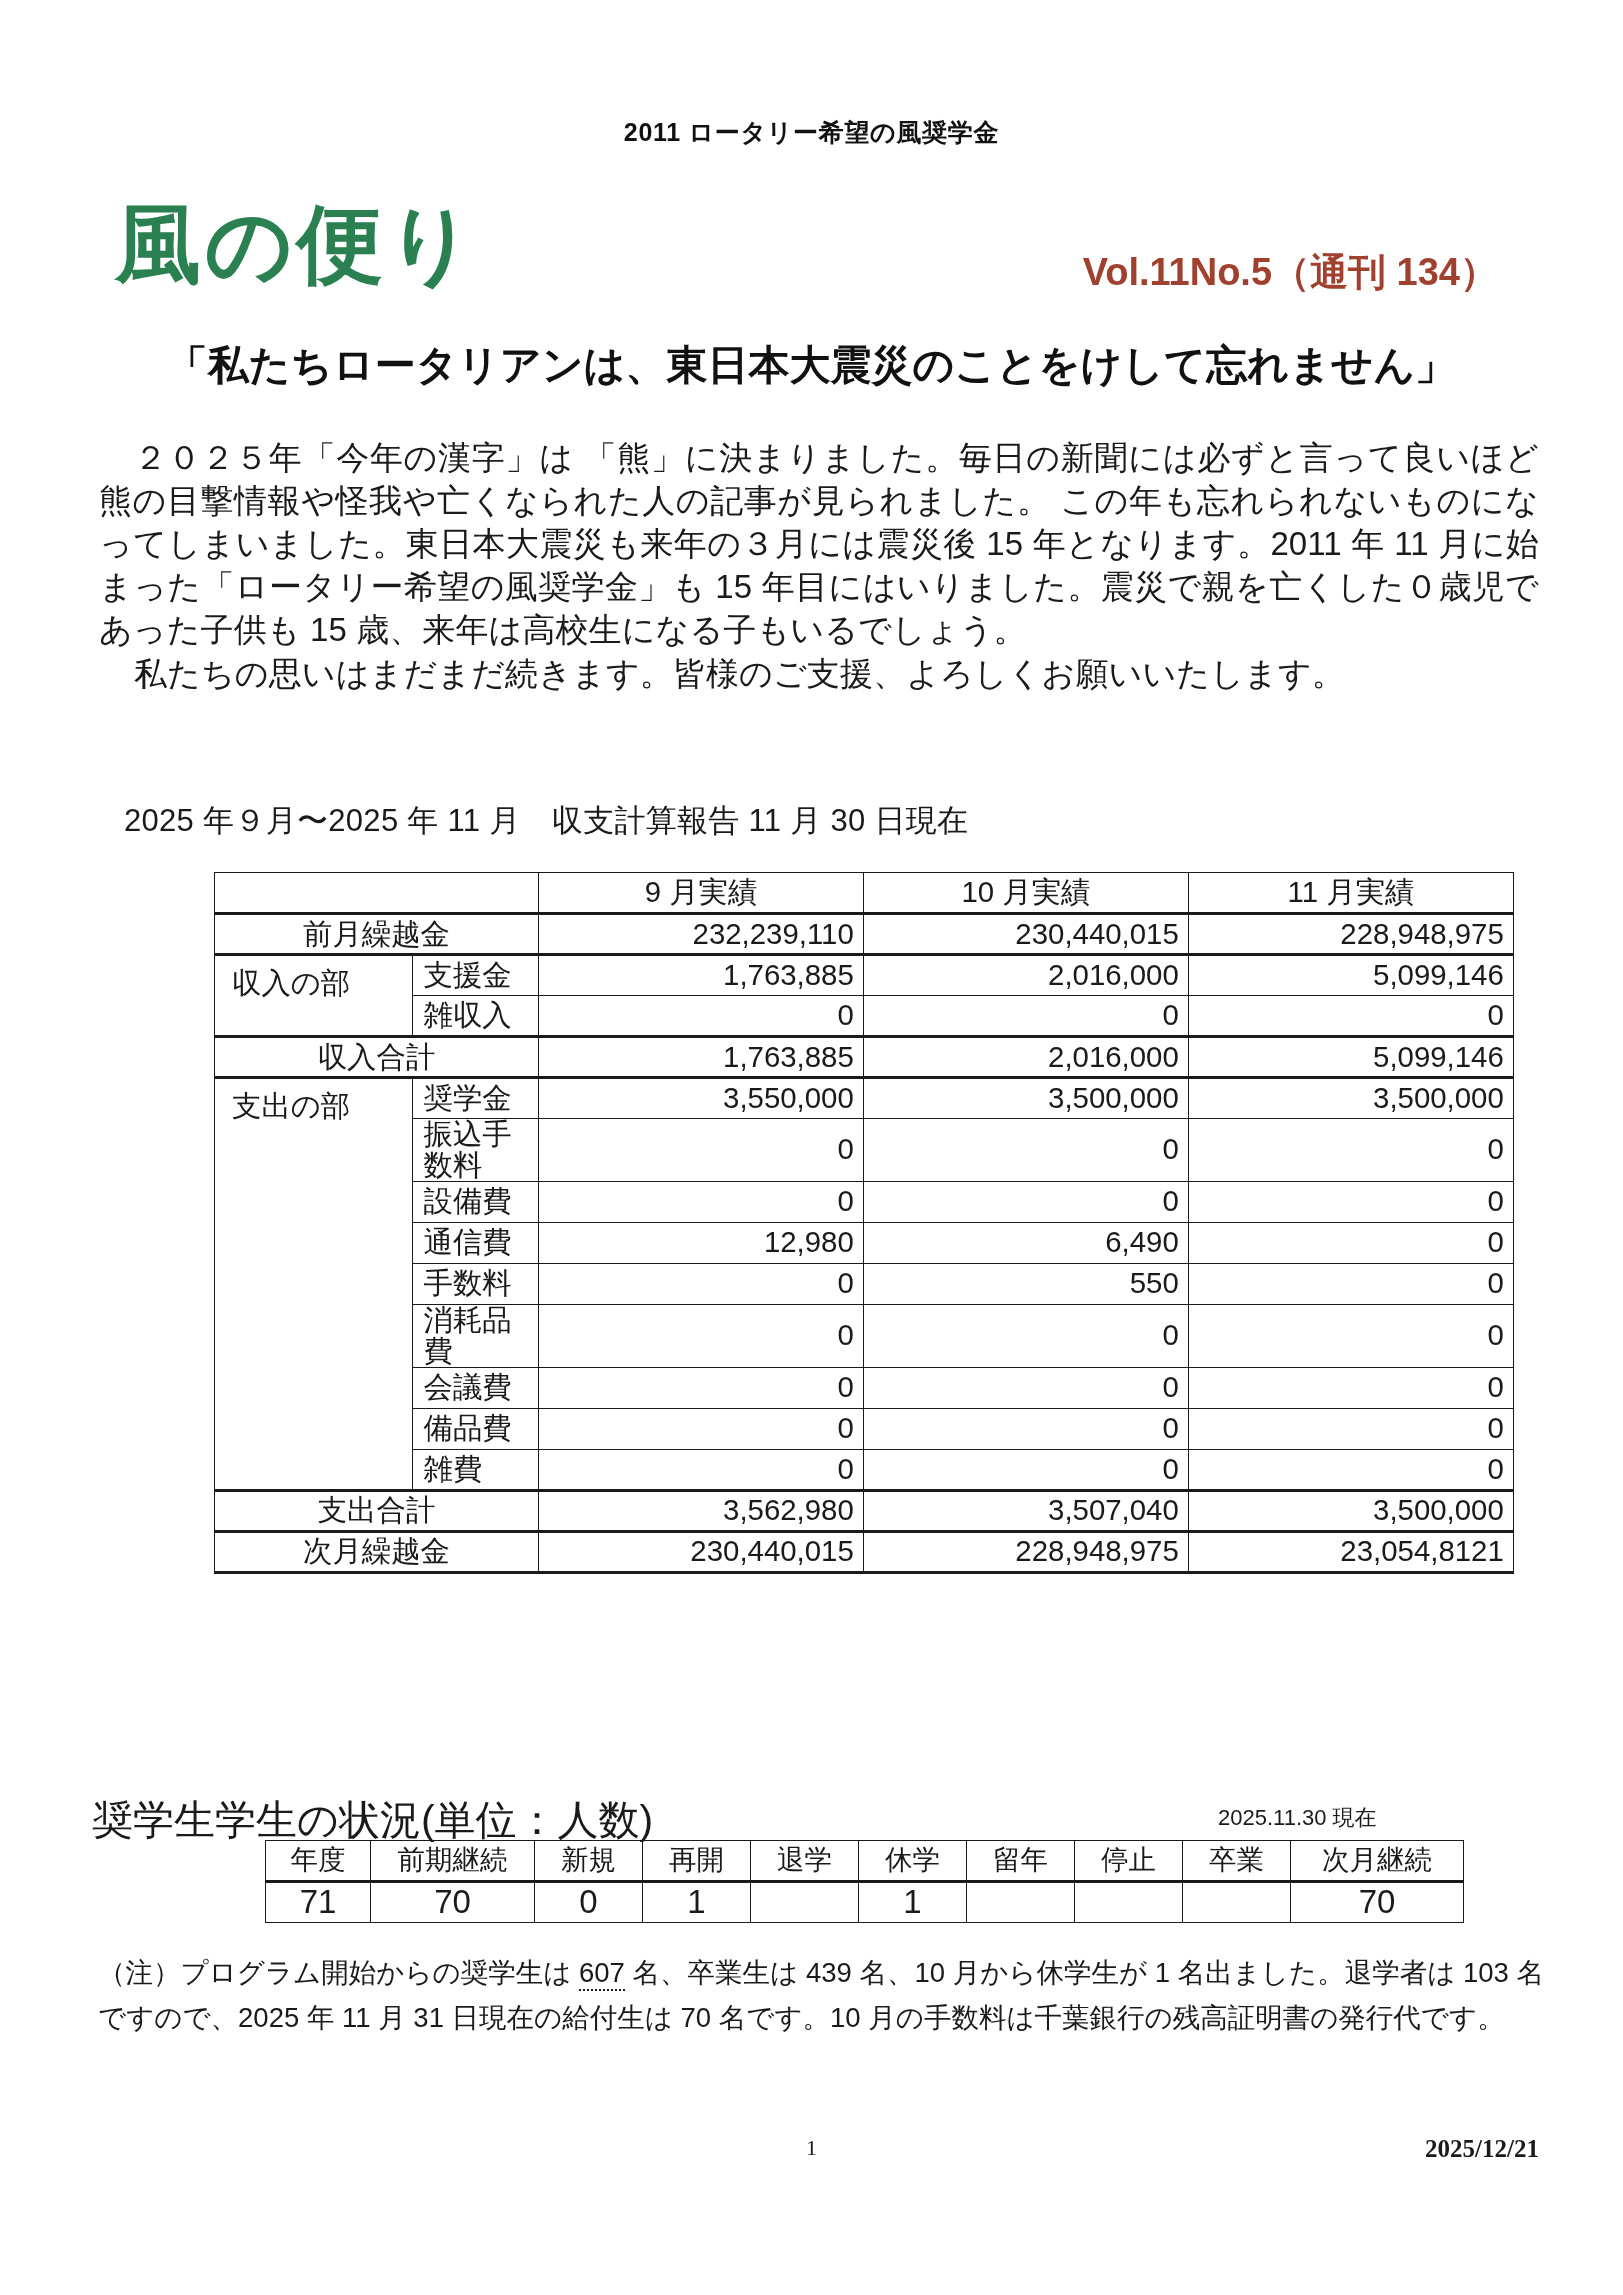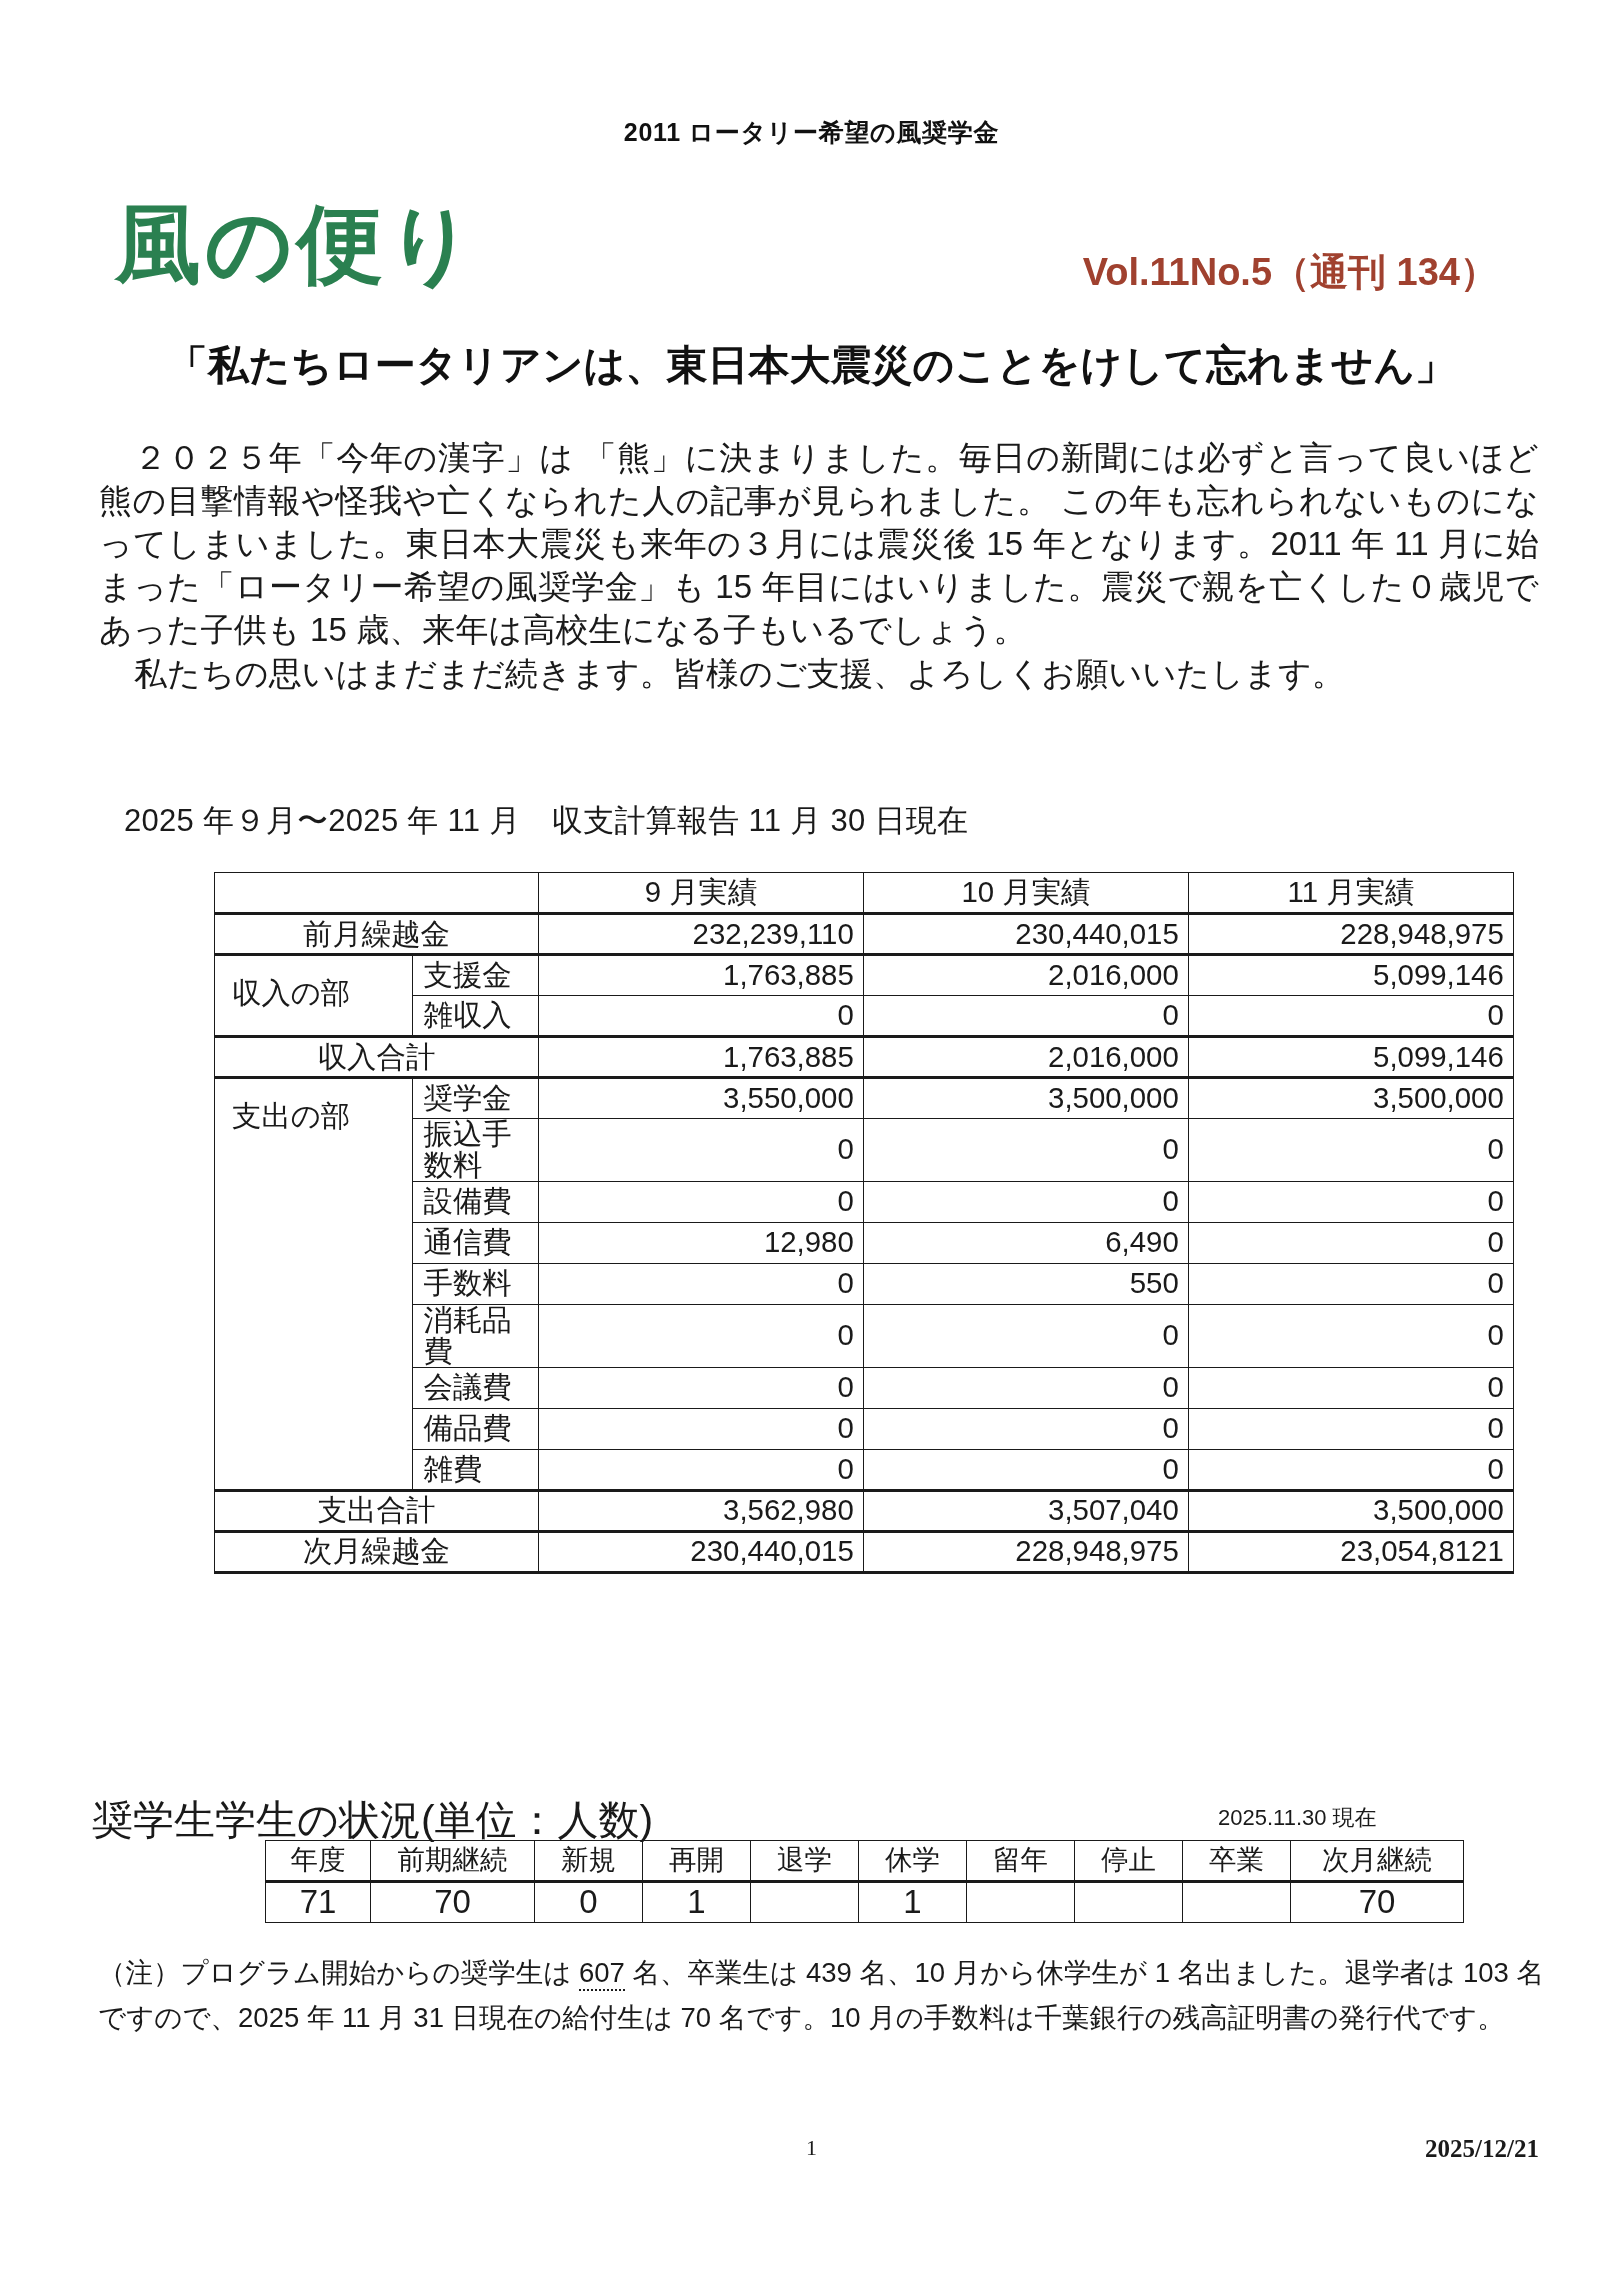--- a/index.html
+++ b/index.html
@@ -133,21 +133,21 @@
     text-align: right;
     letter-spacing: 0px;
   }
   table.fin td.ctr {
     text-align: center;
   }
   table.fin td.grp {
     text-align: left;
     padding-left: 17px;
     vertical-align: top;
-    padding-top: 22px;
+    padding-top: 12px;
     margin-top: 28px;
   }
   table.fin td.item {
     text-align: left;
     padding-left: 10.5px;
   }
   table.fin tr.thick-top td { border-top-width: 3.3px; }
   table.fin tr.thick-bot td { border-bottom-width: 3.3px; }
 
   

